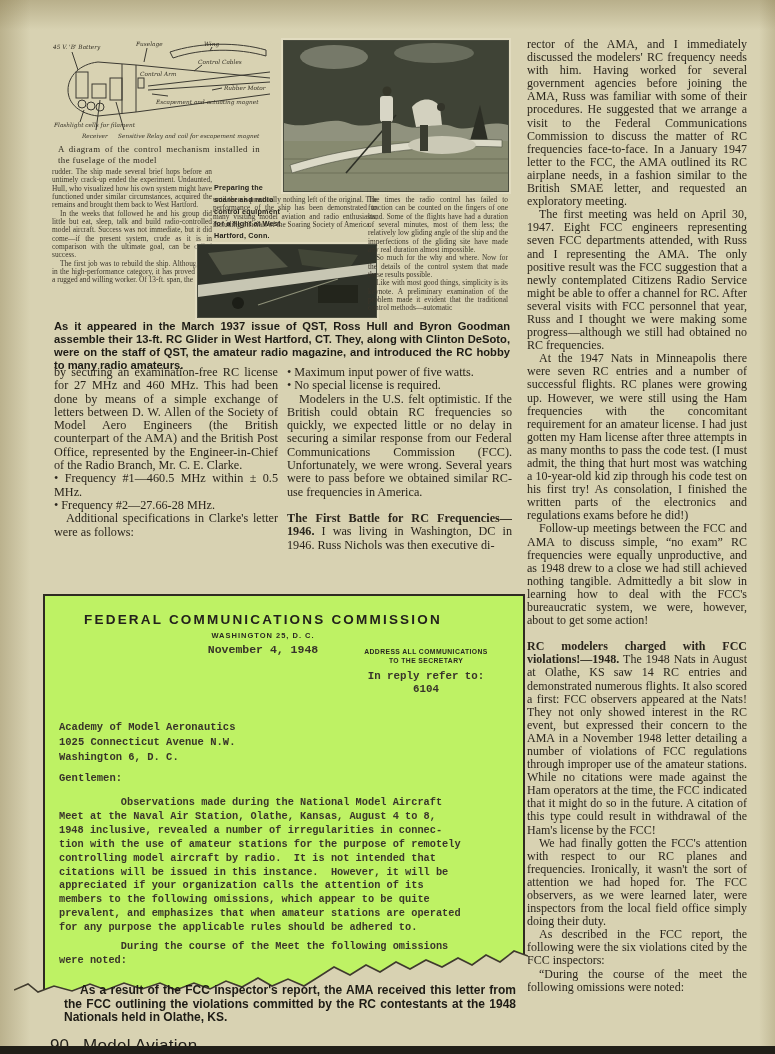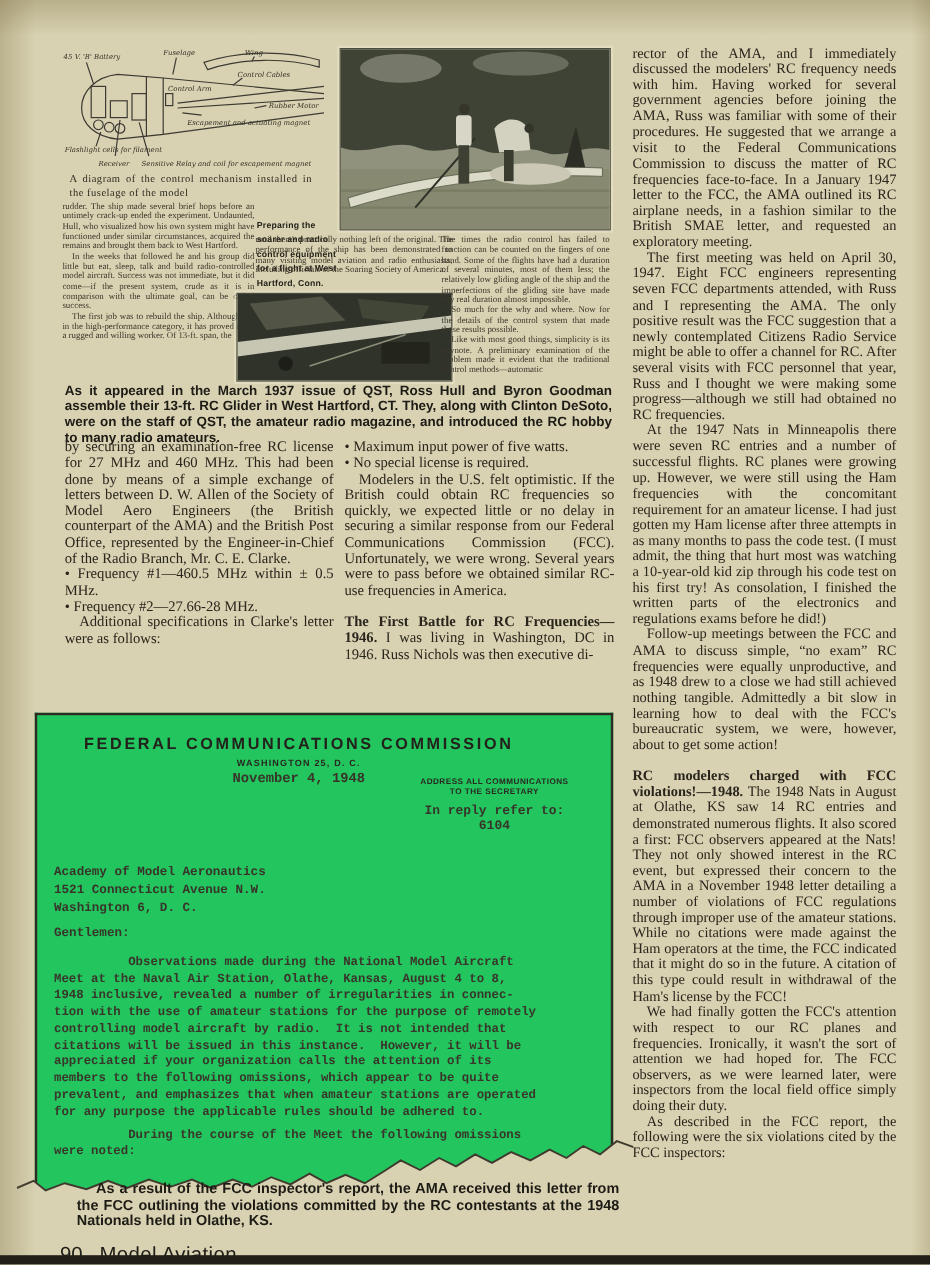--- a/index.html
+++ b/index.html
@@ -28,21 +28,21 @@
 
   
   .serif{font-size:12.2px;line-height:13.3px;text-align:justify;color:#2a251c;}
   .serif p{margin:0;}
   .serif p.ind{text-indent:12px;}
   .serif p.gap{margin-top:13px;}
   .runin{font-weight:700;}
   .rcol{font-size:12px;line-height:13.1px;}
 
   
-  .letter{left:29px;top:594px;width:478px;height:414px;background:#22c55e;
+  .letter{left:43px;top:594px;width:478px;height:414px;background:#bef264;
           border:2px solid #2f2b22;border-bottom:none;z-index:5;}
   .l-head{margin-top:16px;text-align:center;padding-right:42px;}
   .l-title{font-family:"Liberation Sans",sans-serif;font-weight:700;font-size:13.5px;letter-spacing:2.2px;color:#23211c;}
   .l-loc{font-family:Liberation Sans, sans-serif;font-weight:700;font-size:7.5px;letter-spacing:1px;color:#2a2822;margin-top:4px;}
   .l-date{font-family:"Liberation Mono","DejaVu Sans Mono",monospace;font-weight:700;font-size:11.5px;color:#38342a;margin-top:3px;}
   .l-right{right:22px;top:52px;width:150px;text-align:center;}
   .l-note{font-family:"Liberation Sans",sans-serif;font-weight:700;font-size:6.8px;line-height:8.6px;letter-spacing:.4px;color:#2a2822;white-space:pre-wrap;}
   .l-reply{font-family:"Liberation Mono","DejaVu Sans Mono",monospace;font-weight:700;font-size:10.8px;line-height:13px;color:#38342a;margin-top:5px;}
   .l-recip{left:14px;top:124px;font-family:"Liberation Mono","DejaVu Sans Mono",monospace;font-weight:700;font-size:10.5px;line-height:14.8px;color:#38342a;white-space:pre;}
   .l-sal{left:14px;top:176px;font-family:"Liberation Mono","DejaVu Sans Mono",monospace;font-weight:700;font-size:10.5px;color:#38342a;}
@@ -160,36 +160,37 @@
   </div>
 
   <div class="abs serif rcol" style="left:527px;top:38px;width:220px;">
     <p>rector of the AMA, and I immediately discussed the modelers' RC frequency needs with him. Having worked for several government agencies before joining the AMA, Russ was familiar with some of their procedures. He suggested that we arrange a visit to the Federal Communications Commission to discuss the matter of RC frequencies face-to-face. In a January 1947 letter to the FCC, the AMA outlined its RC airplane needs, in a fashion similar to the British SMAE letter, and requested an exploratory meeting.</p>
     <p class="ind">The first meeting was held on April 30, 1947. Eight FCC engineers representing seven FCC departments attended, with Russ and I representing the AMA. The only positive result was the FCC suggestion that a newly contemplated Citizens Radio Service might be able to offer a channel for RC. After several visits with FCC personnel that year, Russ and I thought we were making some progress—although we still had obtained no RC frequencies.</p>
     <p class="ind">At the 1947 Nats in Minneapolis there were seven RC entries and a number of successful flights. RC planes were growing up. However, we were still using the Ham frequencies with the concomitant requirement for an amateur license. I had just gotten my Ham license after three attempts in as many months to pass the code test. (I must admit, the thing that hurt most was watching a 10-year-old kid zip through his code test on his first try! As consolation, I finished the written parts of the electronics and regulations exams before he did!)</p>
     <p class="ind">Follow-up meetings between the FCC and AMA to discuss simple, “no exam” RC frequencies were equally unproductive, and as 1948 drew to a close we had still achieved nothing tangible. Admittedly a bit slow in learning how to deal with the FCC's bureaucratic system, we were, however, about to get some action!</p>
     <p class="gap"><span class="runin">RC modelers charged with FCC violations!—1948.</span> <span>The 1948 Nats in August at Olathe, KS saw 14 RC entries and demonstrated numerous flights. It also scored a first: FCC observers appeared at the Nats! They not only showed interest in the RC event, but expressed their concern to the AMA in a November 1948 letter detailing a number of violations of FCC regulations through improper use of the amateur stations. While no citations were made against the Ham operators at the time, the FCC indicated that it might do so in the future. A citation of this type could result in withdrawal of the Ham's license by the FCC!</span></p>
     <p class="ind">We had finally gotten the FCC's attention with respect to our RC planes and frequencies. Ironically, it wasn't the sort of attention we had hoped for. The FCC observers, as we were learned later, were inspectors from the local field office simply doing their duty.</p>
     <p class="ind">As described in the FCC report, the following were the six violations cited by the FCC inspectors:</p>
+    <p class="ind">“During the course of the meet the following omissions were noted:</p>
   </div>
 
   <div class="abs letter">
     <div class="l-head">
       <div class="l-title">FEDERAL COMMUNICATIONS COMMISSION</div>
       <div class="l-loc">WASHINGTON 25, D. C.</div>
       <div class="l-date">November 4, 1948</div>
     </div>
     <div class="abs l-right">
       <div class="l-note">ADDRESS ALL COMMUNICATIONS
 TO THE SECRETARY</div>
       <div class="l-reply">In reply refer to:</div>
       <div class="l-reply" style="margin-top:0;">6104</div>
     </div>
     <div class="abs l-recip">Academy of Model Aeronautics
-1521 Connecticut Avenue N.W.
+1025 Connecticut Avenue N.W.
 Washington 6, D. C.</div>
     <div class="abs l-sal">Gentlemen:</div>
     <div class="abs l-body" style="top:200px;">          Observations made during the National Model Aircraft
 Meet at the Naval Air Station, Olathe, Kansas, August 4 to 8,
 1948 inclusive, revealed a number of irregularities in connec-
 tion with the use of amateur stations for the purpose of remotely
 controlling model aircraft by radio.  It is not intended that
 citations will be issued in this instance.  However, it will be
 appreciated if your organization calls the attention of its
 members to the following omissions, which appear to be quite

